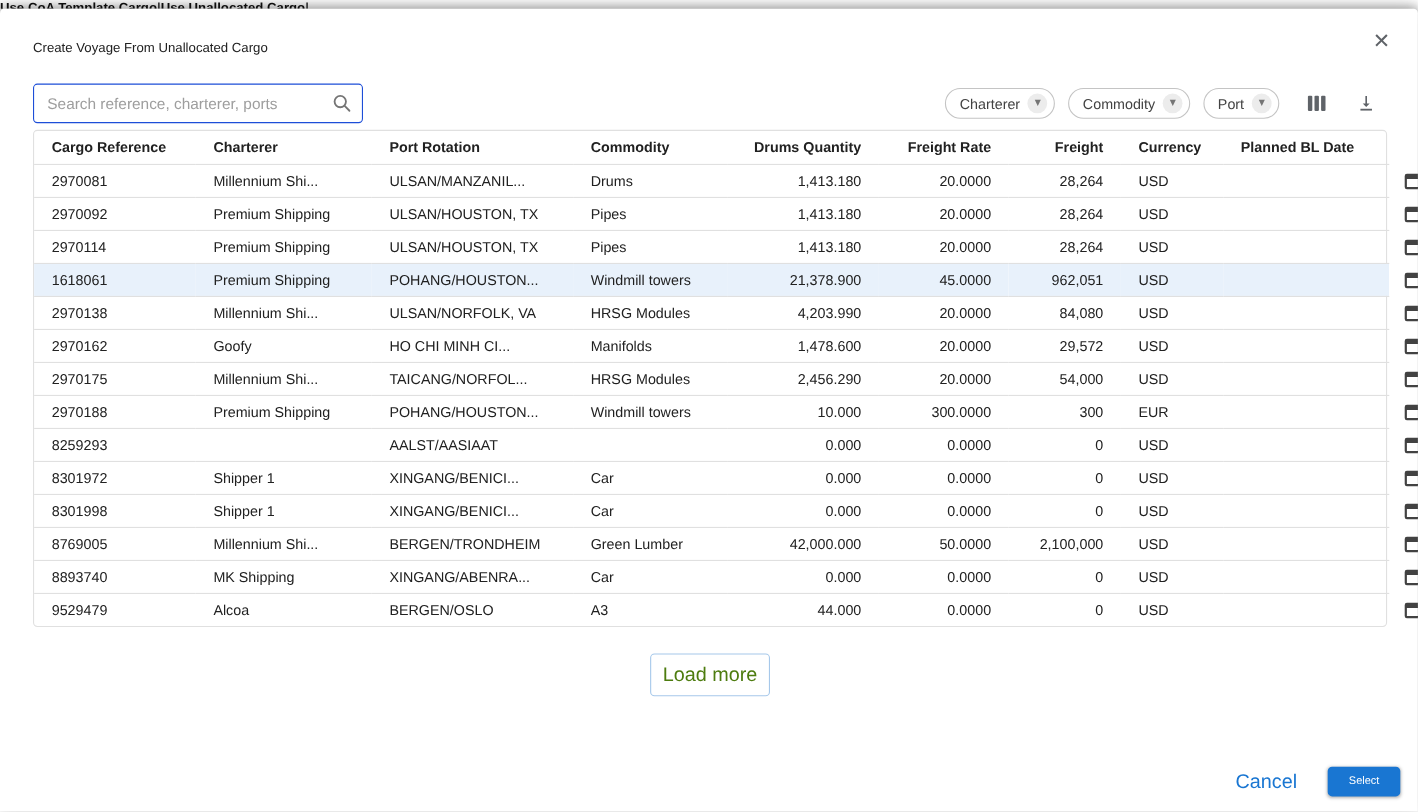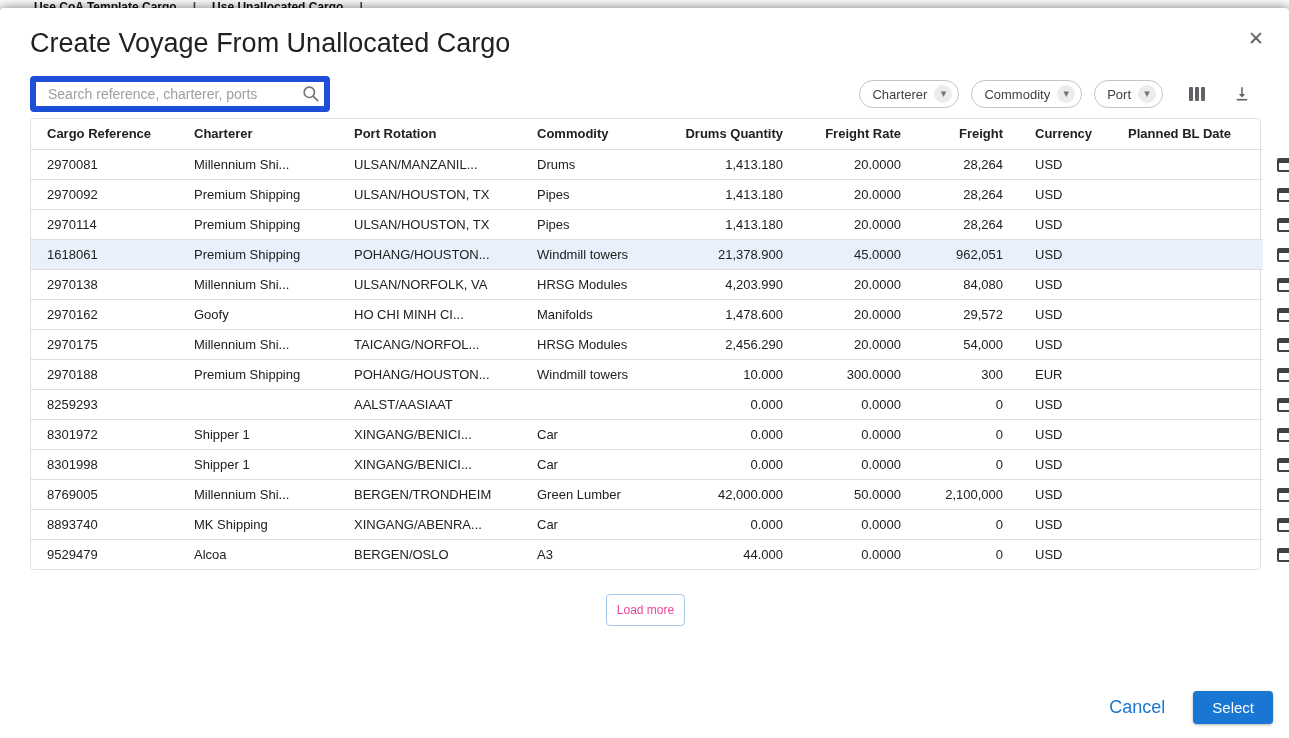--- a/index.html
+++ b/index.html
@@ -1,32 +1,32 @@
 <!DOCTYPE html>
 <html><head>
 <meta charset="utf-8">
 <style>
   *{box-sizing:border-box;margin:0;padding:0;}
   html,body{width:1289px;height:738px;}
   body{font-family:"Liberation Sans",sans-serif;background:#ffffff;overflow:hidden;position:relative;color:#212121;}
 
   
-  .bg-strip{position:absolute;top:0;left:0;right:0;height:8px;overflow:hidden;display:flex;gap:16px;padding-left:34px;font-size:12px;font-weight:700;color:#111;background:#fff;}
+  .bg-strip{position:absolute;top:0;left:0;right:0;height:8px;overflow:hidden;display:flex;gap:0;font-size:12px;font-weight:700;color:#111;background:#fff;}
   .bg-strip span{line-height:15px;white-space:nowrap;}
   .bg-strip .sep{color:#444;}
 
   
   .modal{position:absolute;top:8px;left:0;width:1289px;height:730px;background:#fff;border-radius:4px 4px 0 0;box-shadow:0 -1px 10px rgba(0,0,0,0.35), 0 2px 20px rgba(0,0,0,0.2);padding:22px 28px 0 30px;}
-  .modal-title{font-size:27px;font-weight:400;line-height:26px;color:#212121;}
+  .modal-title{font-size:12px;font-weight:400;line-height:26px;color:#212121;}
   .close-btn{position:absolute;top:18px;right:20px;width:26px;height:26px;border:none;background:none;font-size:19px;color:#5f6368;cursor:pointer;line-height:26px;text-align:center;font-family:inherit;}
 
   
   .toolbar{display:flex;align-items:center;margin-top:20px;height:36px;}
   .search-box{position:relative;width:300px;height:36px;}
-  .search-box input{width:100%;height:100%;border:6px solid #1d4ed8;border-radius:4px;padding:0 44px 0 12px;font-size:14px;color:#212121;font-family:inherit;outline:none;background:#fff;}
+  .search-box input{width:100%;height:100%;border:1px solid #1d4ed8;border-radius:4px;padding:0 44px 0 12px;font-size:14px;color:#212121;font-family:inherit;outline:none;background:#fff;}
   .search-box input::placeholder{color:#9e9e9e;}
   .search-icon{position:absolute;right:9px;top:8px;pointer-events:none;}
   .toolbar-right{margin-left:auto;display:flex;align-items:center;}
   .pill{display:flex;align-items:center;gap:7px;height:28px;border:1px solid #c4c4c4;border-radius:16px;background:#fff;padding:0 6px 0 12px;font-size:13px;color:#424242;margin-left:12px;cursor:pointer;font-family:inherit;}
   .pill .chev{width:18px;height:18px;border-radius:50%;background:#ececec;color:#757575;font-size:11px;line-height:17px;text-align:center;display:inline-block;}
   .columns-icon{margin-left:24px;display:flex;gap:2px;cursor:pointer;padding:2px;}
   .columns-icon i{width:4px;height:14px;background:#5f6368;border-radius:1px;display:block;}
   .download-icon{margin-left:26px;margin-right:10px;cursor:pointer;display:flex;}
 
   
@@ -40,26 +40,26 @@
   th:nth-child(5),td:nth-child(5),
   th:nth-child(6),td:nth-child(6),
   th:nth-child(7),td:nth-child(7){text-align:right;}
   th:nth-child(9){text-align:center;padding-right:40px;}
   tr.highlight{background:#e8f1fb;}
   td.bl-cell{position:relative;overflow:visible;}
   .cal-icon{position:absolute;right:-28px;top:8px;width:14px;height:14px;border:2px solid #424242;border-radius:2px;background:linear-gradient(#424242 0 3px,#ffffff 3px);cursor:pointer;}
 
   
   .load-more-wrap{text-align:center;margin-top:24px;}
-  .load-more{border:1px solid #a6c8ea;color:#ec4899;background:#fff;border-radius:4px;font-size:12px;font-weight:400;padding:8px 10px;cursor:pointer;font-family:inherit;}
+  .load-more{border:1px solid #a6c8ea;color:#4d7c0f;background:#fff;border-radius:4px;font-size:18px;font-weight:400;padding:8px 10px;cursor:pointer;font-family:inherit;}
 
   
   .footer{position:absolute;right:16px;bottom:14px;display:flex;align-items:center;gap:28px;}
   .cancel-btn{border:none;background:none;color:#1976d2;font-size:18px;cursor:pointer;font-family:inherit;}
-  .select-btn{background:#1976d2;color:#fff;border:none;border-radius:4px;font-size:15px;padding:8px 19px;cursor:pointer;box-shadow:0 1px 3px rgba(0,0,0,0.3);font-family:inherit;}
+  .select-btn{background:#1976d2;color:#fff;border:none;border-radius:4px;font-size:10px;padding:8px 19px;cursor:pointer;box-shadow:0 1px 3px rgba(0,0,0,0.3);font-family:inherit;}
 </style>
 </head>
 <body>
 
 <div class="bg-strip">
   <span>Use CoA Template Cargo</span>
   <span class="sep">|</span>
   <span>Use Unallocated Cargo</span>
   <span class="sep">|</span>
 </div>

